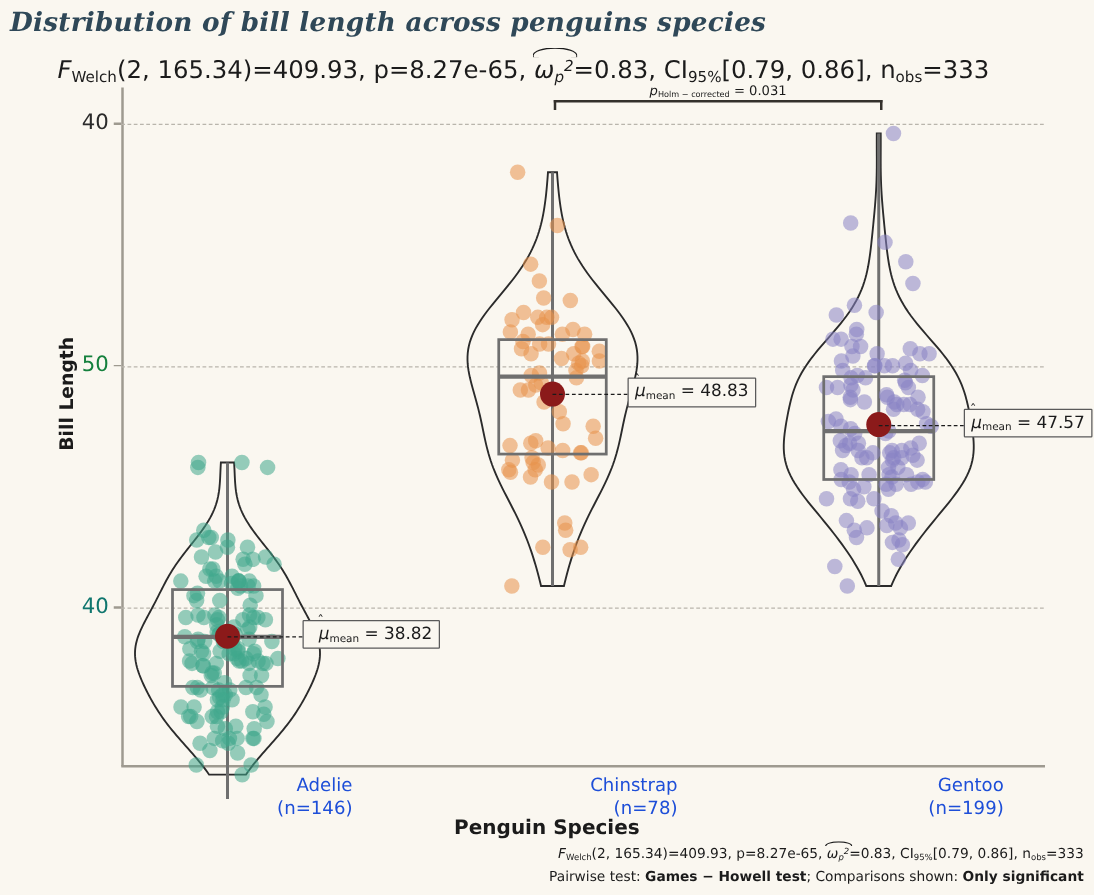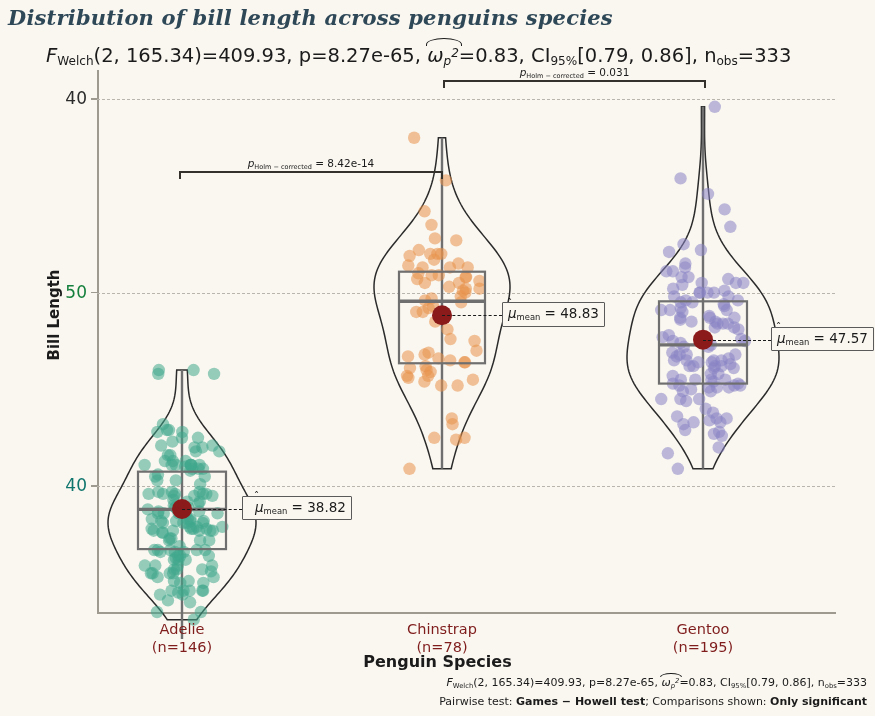--- a/index.html
+++ b/index.html
@@ -52,21 +52,21 @@
     border-top:1.9px dashed #b9b5ac;}
   .ylab{
     position:absolute;left:8px;top:50%;
     transform:translateY(-50%) rotate(-90deg);
     transform-origin:center;
     font-size:15px;font-weight:700;color:#1b1b1b;white-space:nowrap;
   }
   .ylab-wrap{position:absolute;left:0px;top:255px;width:30px;height:120px;}
 
   .xtick{
-    position:absolute;text-align:center;font-size:14.5px;color:#7f1d1d;
+    position:absolute;text-align:right;font-size:14.5px;color:#1d4ed8;
     line-height:18px;
   }
   .xlab{
     position:absolute;width:100%;text-align:center;top:652px;
     font-size:16px;font-weight:700;color:#1b1b1b;
   }
 
   
   .caption{
     position:absolute;right:8px;text-align:right;
@@ -484,21 +484,21 @@
       <div class="xtick" style="left: 82px; top: 620px; width: 200px;">
         <div>Adelie</div>
         <div>(n=146)</div>
       </div>
       <div class="xtick" style="left: 342px; top: 620px; width: 200px;">
         <div>Chinstrap</div>
         <div>(n=78)</div>
       </div>
       <div class="xtick" style="left: 603px; top: 620px; width: 200px;">
         <div>Gentoo</div>
-        <div>(n=195)</div>
+        <div>(n=199)</div>
       </div>
     </div>
   <div class="xlab">Penguin Species</div>
 
   <div class="caption cap1">
     <span class="ital">F</span><sub class="s">Welch</sub><span>(2, 165.34)=409.93, p=8.27e-65,</span>
     <span class="omega"><span class="hat"></span><span>ω</span><sub class="s">p</sub><sup class="s">2</sup></span><span>=0.83,</span>
     <span>CI</span><sub class="s">95%</sub><span>[0.79, 0.86],</span>
     <span>n</span><sub class="s">obs</sub><span>=333</span>
   </div>
@@ -517,19 +517,13 @@
     <div class="leader" style="left: 442px; top: 315.255px; width: 60px;"></div>
     <div class="meanbox" style="left: 502px; top: 302.255px;"><span class="muhat"><span class="hat2">̂</span>μ</span><sub class="s">mean</sub> <span>= 48.83</span></div>
     <div class="leader" style="left: 703px; top: 339.645px; width: 68px;"></div>
     <div class="meanbox" style="left: 771px; top: 326.645px;"><span class="muhat"><span class="hat2">̂</span>μ</span><sub class="s">mean</sub> <span>= 47.57</span></div>
     <div class="brk" style="left: 443px; top: 80px; width: 263px; height: 10px;">
       <div class="bar" style="width:263px"></div>
       <div class="tl" style="left:0"></div>
       <div class="tr" style="left:260.6px"></div>
       <div class="lbl"><span class="ital">p</span><sub class="s">Holm − corrected</sub> <span>= 0.031</span></div>
     </div>
-    <div class="brk" style="left: 179px; top: 171px; width: 264px; height: 10px;">
-      <div class="bar" style="width:264px"></div>
-      <div class="tl" style="left:0"></div>
-      <div class="tr" style="left:261.6px"></div>
-      <div class="lbl"><span class="ital">p</span><sub class="s">Holm − corrected</sub> <span>= 8.42e-14</span></div>
-    </div>
   </div>
 
 </body></html>

